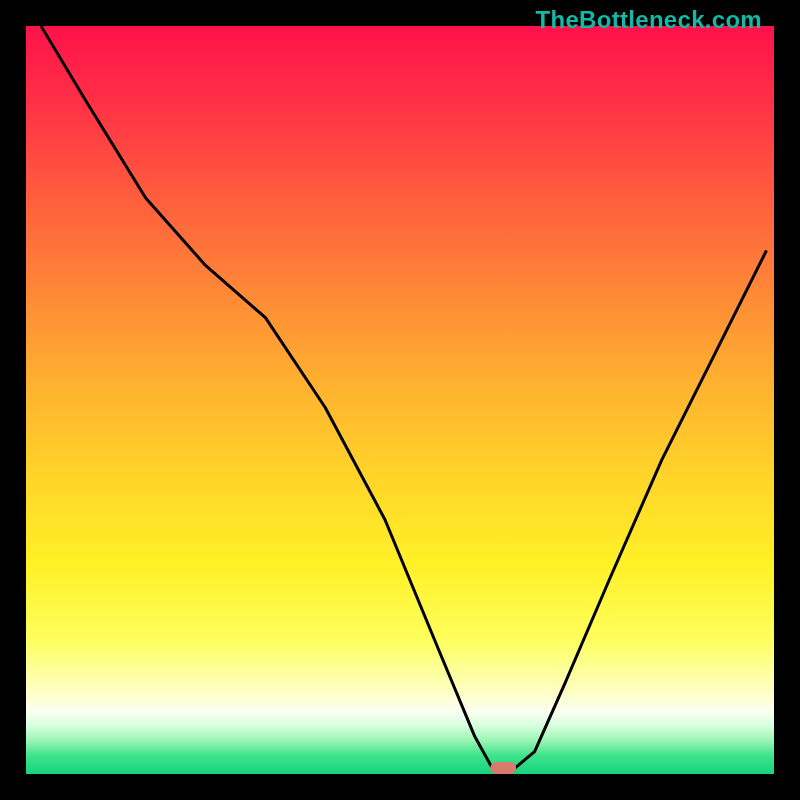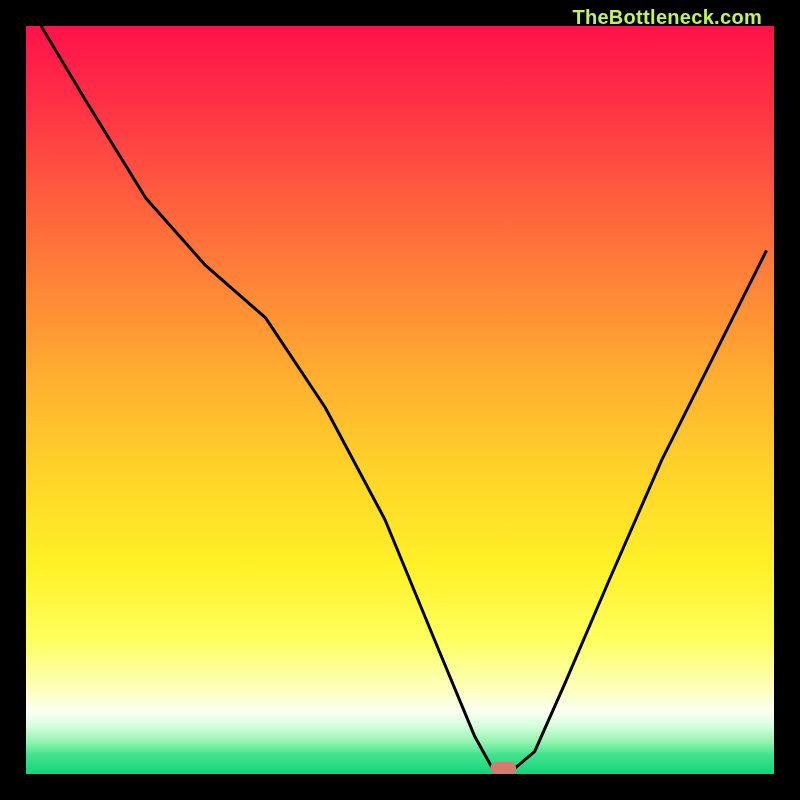--- a/index.html
+++ b/index.html
@@ -3,23 +3,23 @@
 <meta charset="utf-8">
 <style>
   html,body{margin:0;padding:0;width:800px;height:800px;overflow:hidden;font-family:Arial,Helvetica,sans-serif}
   .frame{position:absolute;inset:0;background:#000}
   .plot-wrap{position:absolute;left:26px;top:26px;width:748px;height:748px}
   .plot{width:748px;height:748px;display:block}
   .watermark{
     position:absolute;
     top:6px;
     right:38px;
-    font-size:20px;
+    font-size:24px;
     font-weight:600;
-    color:#bef264;
+    color:#14b8a6;
     letter-spacing:0.3px;
     font-family:Arial,Helvetica,sans-serif;
     pointer-events:none;
     margin-left:47px;
   }
 </style>
 </head>
 <body>
 
 <div class="frame">

